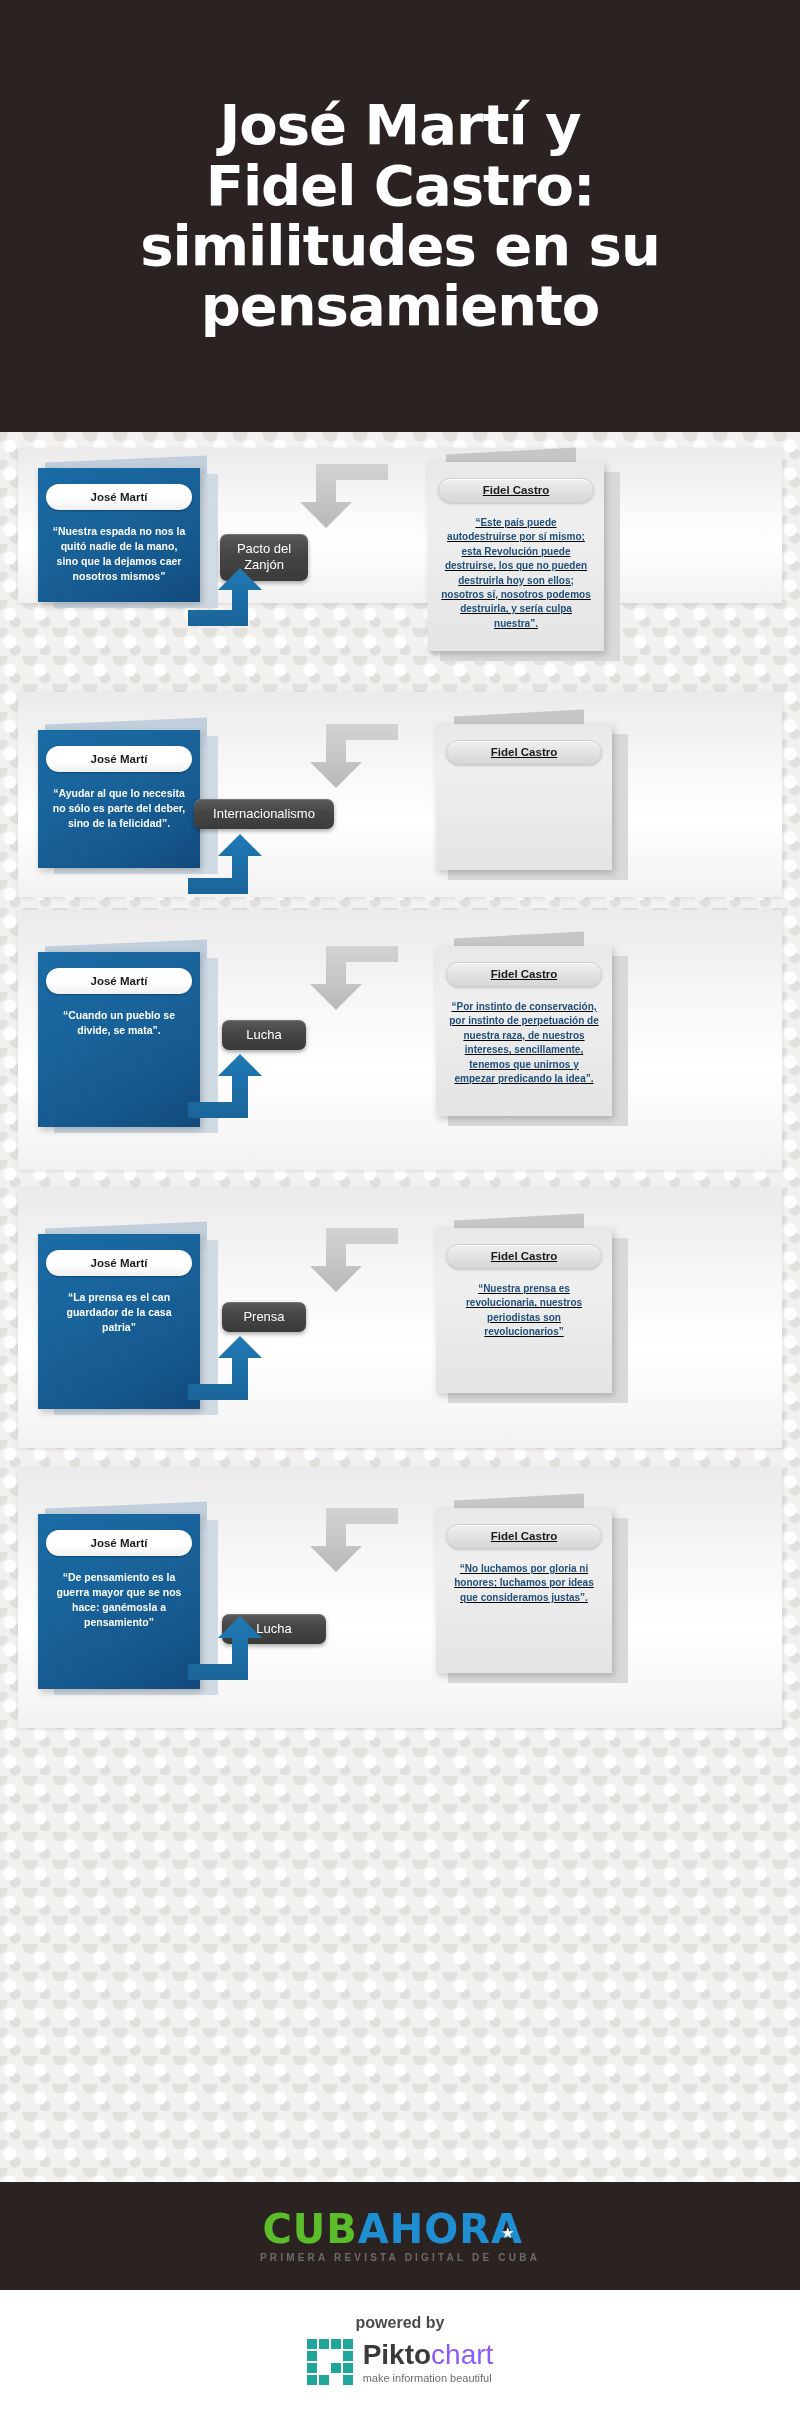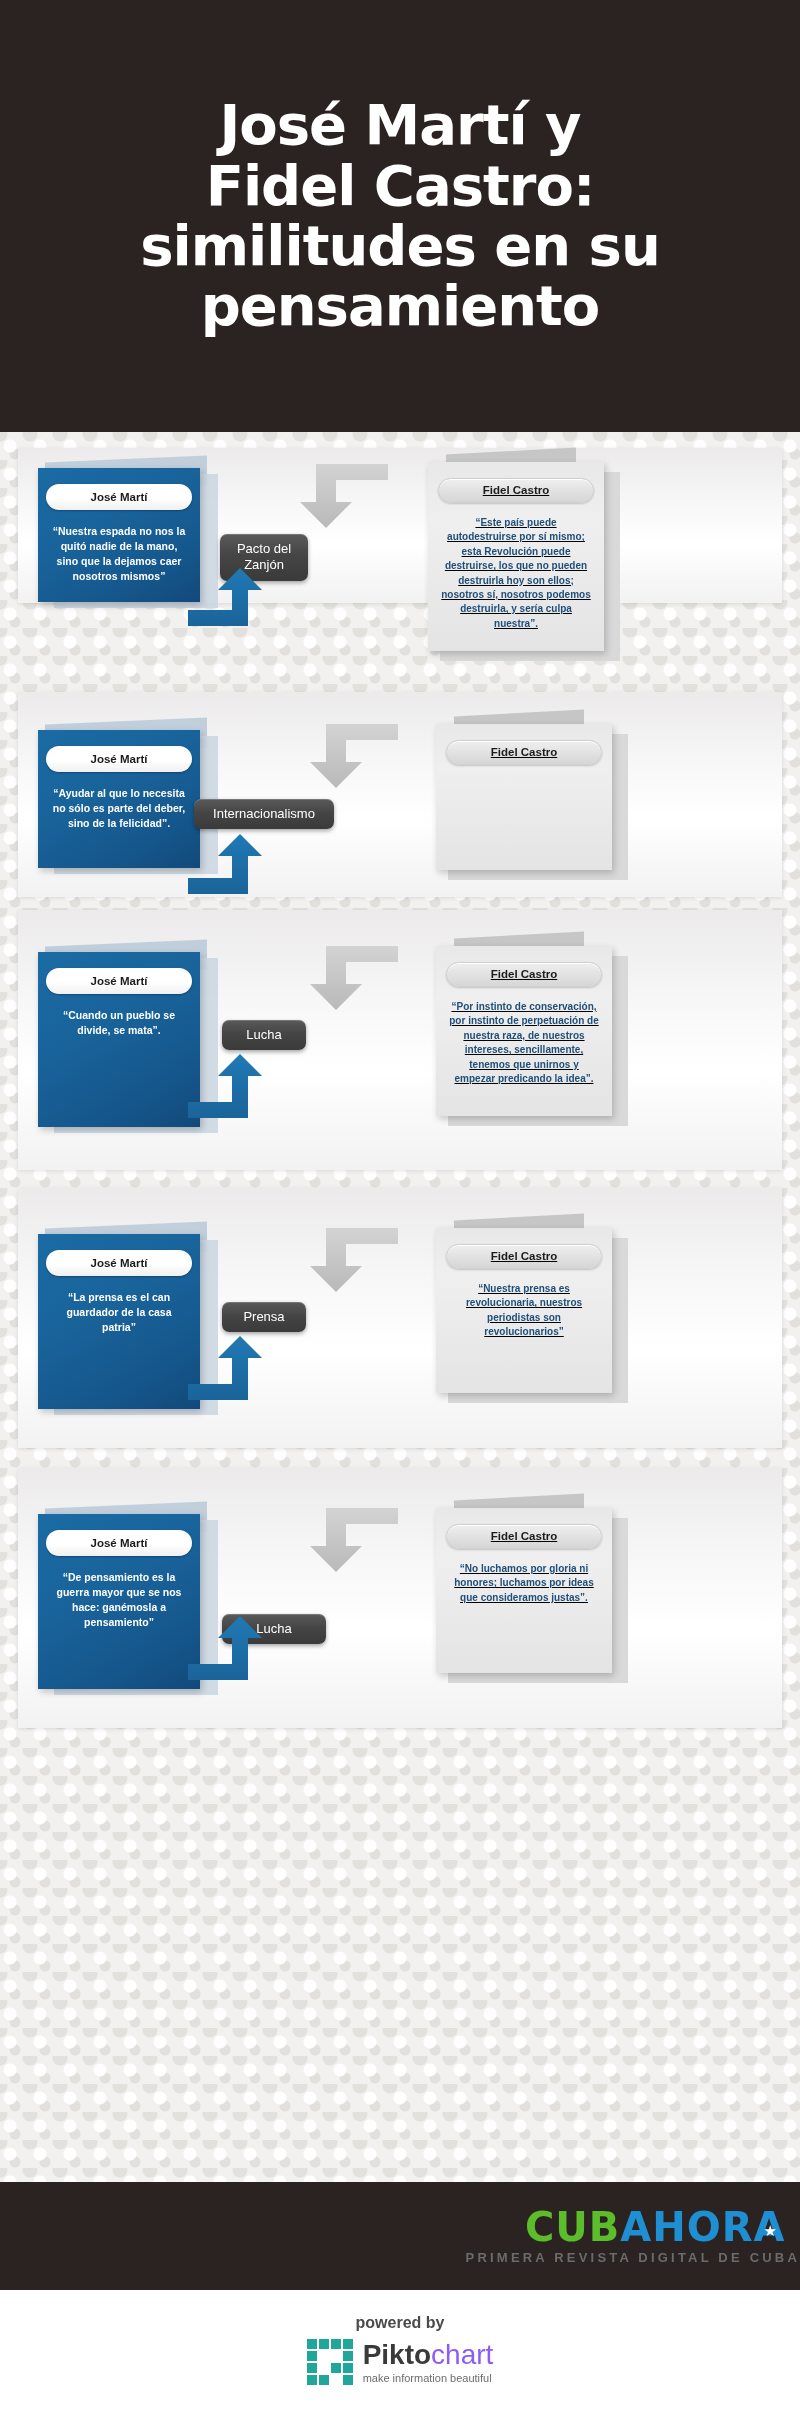--- a/index.html
+++ b/index.html
@@ -182,21 +182,21 @@
   }
 
   
   .footer-dark {
     position: absolute;
     left: 0; top: 2182px;
     width: 800px;
     height: 108px;
     background: #2b2321;
     display: flex;
-    align-items: flex-end;
+    align-items: center;
     justify-content: center;
     flex-direction: column;
   }
   .cubahora-logo {
     font-family: "DejaVu Sans", sans-serif;
     font-weight: bold;
     font-size: 40px;
     letter-spacing: 1px;
     line-height: 1;
     display: flex;
@@ -206,21 +206,21 @@
   .ahora-part { color: #1f8fd4; }
   .star-mark {
     color: #ffffff;
     font-size: 15px;
     position: relative;
     left: -22px;
     top: -5px;
   }
   .cubahora-tag {
     color: #6b6b6b;
-    font-size: 13px;
+    font-size: 10px;
     letter-spacing: 3.2px;
     margin-top: 3px;
     font-weight: bold;
   }
 
   .footer-light {
     position: absolute;
     left: 0; top: 2290px;
     width: 800px;
     height: 119px;

